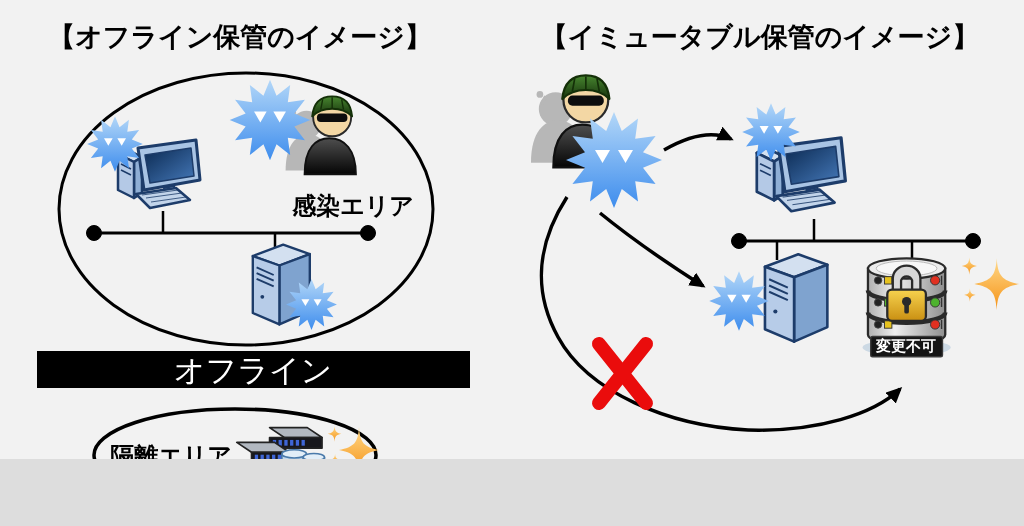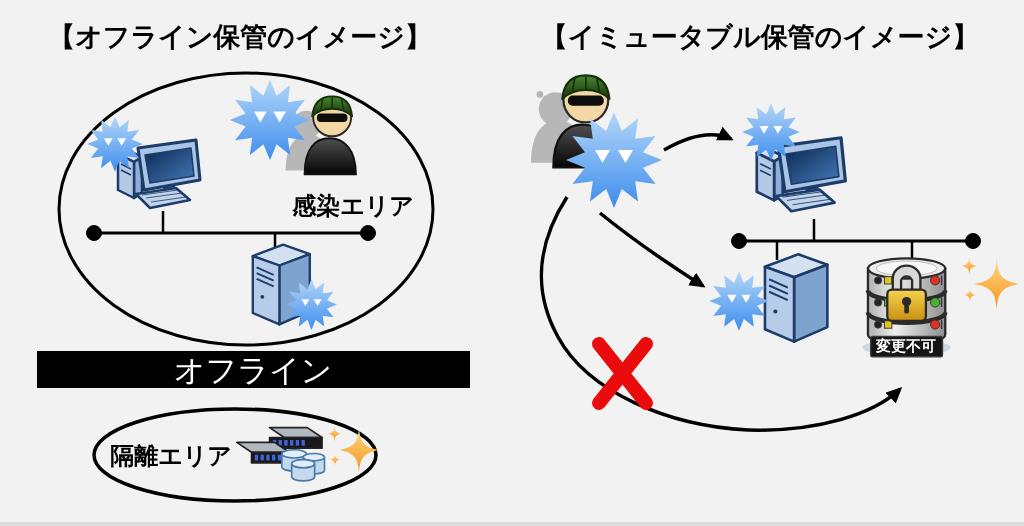--- a/index.html
+++ b/index.html
@@ -1,19 +1,19 @@
 <!DOCTYPE html>
 <html><head>
 <meta charset="utf-8">
 <style>
   html,body{margin:0;padding:0;}
   body{background:#ddd;}
   .stage{
     position:relative;
-    width:1024px;height:522px;
+    width:1024px;height:459px;
     background:#f2f2f2;
     font-family:"Liberation Sans",sans-serif;
     overflow:hidden;
   }
   svg{position:absolute;left:0;top:0;}
   text{font-family:"Liberation Sans","DejaVu Sans",sans-serif;fill:#000;}
   .title{font-size:27px;font-weight:bold;}
   .arealabel{font-size:24px;font-weight:600;}
   .barlabel{font-size:31px;fill:#fff;font-weight:500;}
   .dblabel{font-size:15px;font-weight:bold;fill:#fff;}

